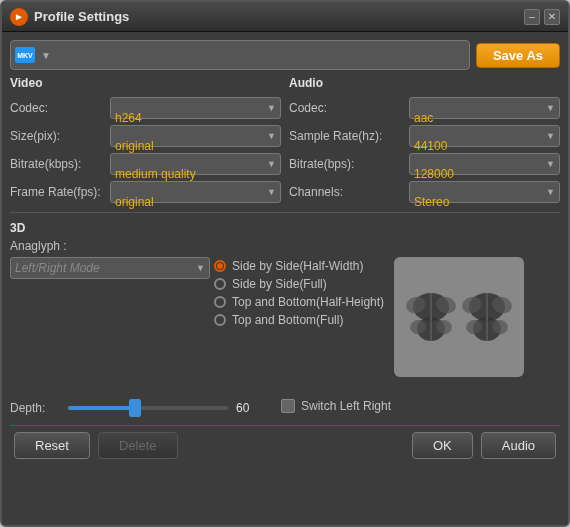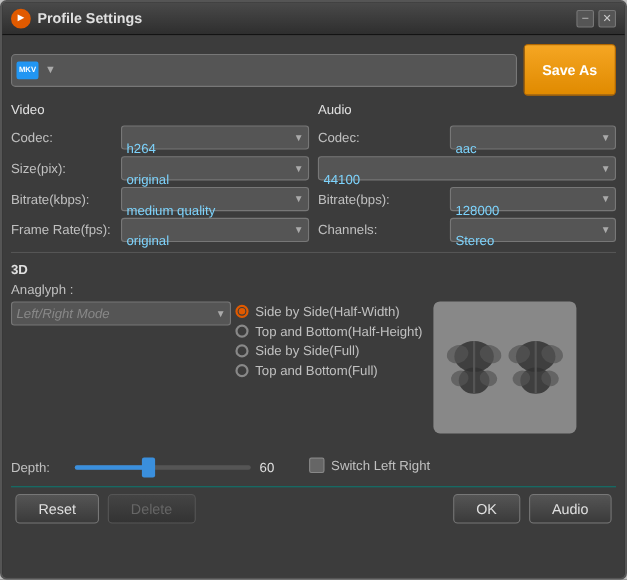--- a/index.html
+++ b/index.html
@@ -121,38 +121,38 @@
       font-size: 10px;
     }
     .save-as-btn {
       background: linear-gradient(to bottom, #f5a623, #e08a00);
       border: 1px solid #b36800;
       border-radius: 4px;
       color: white;
       font-size: 13px;
       font-weight: bold;
       padding: 4px 16px;
-      height: 47px;
+      height: 25px;
       cursor: pointer;
     }
     .main-grid {
       display: flex;
       gap: 8px;
       flex: 0 0 auto;
     }
     .panel {
       flex: 1;
       display: flex;
       flex-direction: column;
       gap: 4px;
     }
     .panel-title {
       color: #e0e0e0;
       font-size: 12px;
-      font-weight: normal;
+      font-weight: bold;
       margin-bottom: 2px;
     }
     .form-row {
       display: flex;
       align-items: center;
       height: 24px;
     }
     .form-label {
       color: #c0c0c0;
       width: 100px;
@@ -172,21 +172,21 @@
       border: 1px solid #777;
       border-radius: 3px;
       height: 22px;
       padding: 0 4px;
       flex: 1;
     }
     .select-box {
       flex: 1;
       background: transparent;
       border: none;
-      color: #7dd3fc;
+      color: #eab308;
       font-size: 12px;
       outline: none;
       appearance: none;
       cursor: pointer;
       margin-top: 20px;
     }
     .select-arrow {
       color: #aaa;
       font-size: 9px;
       flex-shrink: 0;
@@ -442,20 +442,21 @@
         <div class="form-row">
           <span class="form-label-wide">Codec:</span>
           <div class="select-wrap">
             <select class="select-box">
               <option>aac</option>
             </select>
             <span class="select-arrow">▼</span>
           </div>
         </div>
         <div class="form-row">
+          <span class="form-label-wide">Sample Rate(hz):</span>
           <div class="select-wrap">
             <select class="select-box">
               <option>44100</option>
             </select>
             <span class="select-arrow">▼</span>
           </div>
         </div>
         <div class="form-row">
           <span class="form-label-wide">Bitrate(bps):</span>
           <div class="select-wrap">
@@ -493,25 +494,25 @@
             <span class="select-arrow">▼</span>
           </div>
           <div class="radio-group">
             <div class="radio-item">
               <div class="radio-circle selected">
               </div>
               <span class="radio-label">Side by Side(Half-Width)</span>
             </div>
             <div class="radio-item">
               <div class="radio-circle"></div>
-              <span class="radio-label">Top and Bottom(Half-Height)</span>
+              <span class="radio-label">Side by Side(Full)</span>
             </div>
             <div class="radio-item">
               <div class="radio-circle"></div>
-              <span class="radio-label">Side by Side(Full)</span>
+              <span class="radio-label">Top and Bottom(Half-Height)</span>
             </div>
             <div class="radio-item">
               <div class="radio-circle"></div>
               <span class="radio-label">Top and Bottom(Full)</span>
             </div>
           </div>
         </div>
 
         <div class="preview-box">
           <svg width="50" height="60" viewBox="0 0 50 60">

